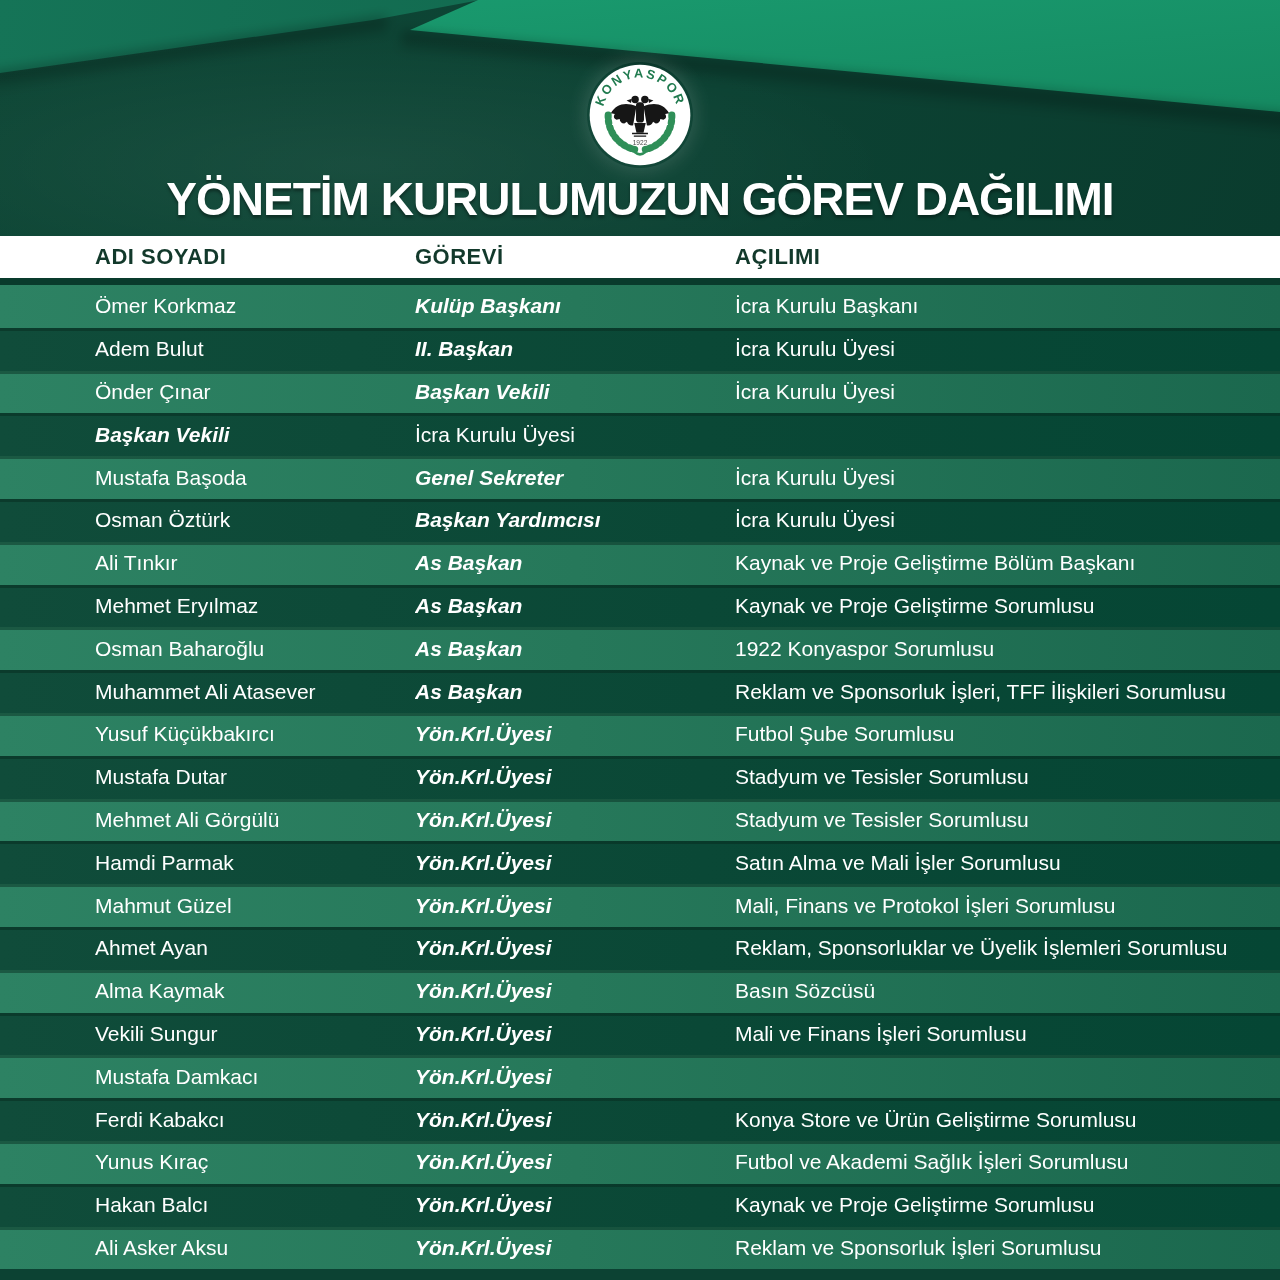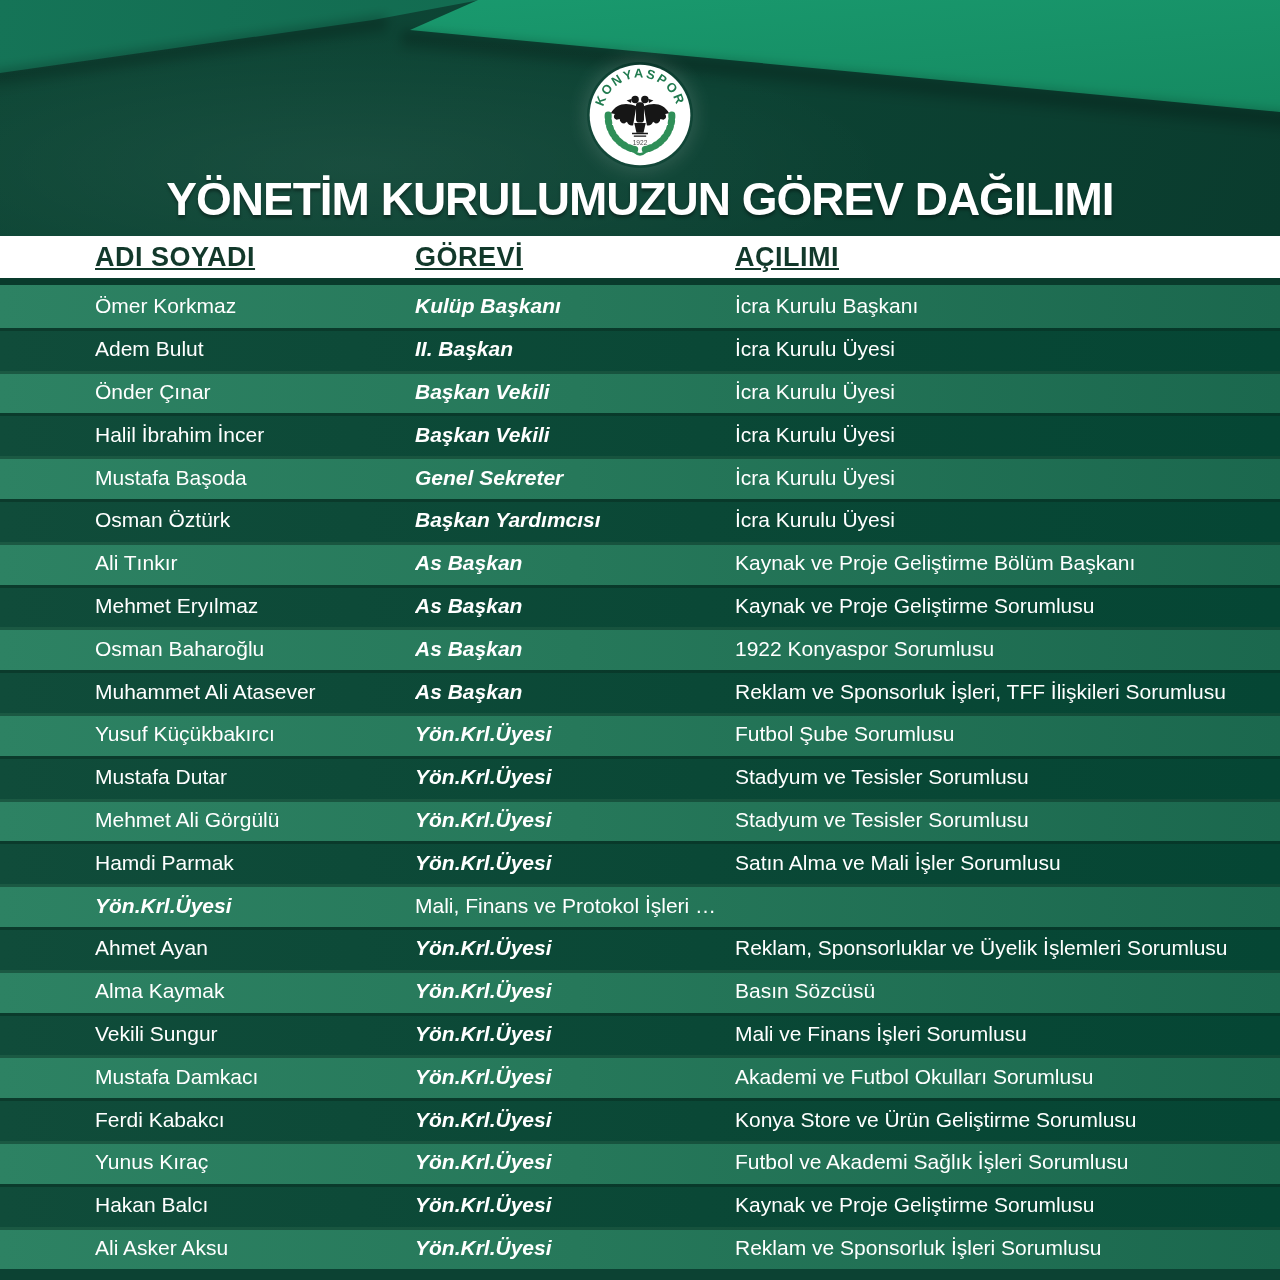--- a/index.html
+++ b/index.html
@@ -29,21 +29,21 @@
   .crest{position:absolute;left:50%;top:62px;transform:translateX(-50%);
         width:106px;height:106px;border-radius:50%;
         box-shadow:0 0 22px rgba(255,255,255,.18);}
   .page-title{position:absolute;left:0;right:0;top:172px;text-align:center;
         color:#ffffff;font-size:46px;font-weight:bold;letter-spacing:-1px;
         text-shadow:0 3px 3px rgba(0,0,0,.35);white-space:nowrap;}
   
   .cols{display:grid;grid-template-columns:320px 320px 1fr;align-items:center;
         padding-left:95px;box-sizing:border-box;}
   .thead{width:1280px;height:42px;background:#ffffff;color:#12392b;
-        font-weight:bold;font-size:27px;letter-spacing:.5px;text-decoration:underline;}
+        font-weight:bold;font-size:22px;letter-spacing:.5px;}
   .tbody{width:1280px;border-top:7px solid #093b2c;}
   .row{width:1280px;height:42.8px;color:#ffffff;font-size:21px;}
   .row + .row{box-shadow:inset 0 3px 0 rgba(6,40,29,.45);}
   .row.light{background:linear-gradient(90deg,#2d8263 0%,#26785a 45%,#1b684e 100%);}
   .row.dark{background:linear-gradient(90deg,#104c3a 0%,#0a4836 55%,#054634 100%);}
   .cell-role{font-weight:bold;font-style:italic;}
   .cell{white-space:nowrap;overflow:hidden;text-overflow:ellipsis;padding-right:12px;}
 </style>
 </head>
 <body style="--bg-base: #0c4233; --row-light: #26785a; --row-dark: #0a4836; --wedge-bright: #1a9c70; --band-medium: #157457; --header-strip: #ffffff; --header-text: #12392b; --crest-green: #1f7a4e; --text-white: #ffffff;">
@@ -103,21 +103,20 @@
       <span class="cell">Adem Bulut</span>
       <span class="cell cell-role">II. Başkan</span>
       <span class="cell">İcra Kurulu Üyesi</span>
     </div>
     <div class="row cols light">
       <span class="cell">Önder Çınar</span>
       <span class="cell cell-role">Başkan Vekili</span>
       <span class="cell">İcra Kurulu Üyesi</span>
     </div>
     <div class="row cols dark">
-      <span class="cell">Halil İbrahim İncer</span>
       <span class="cell cell-role">Başkan Vekili</span>
       <span class="cell">İcra Kurulu Üyesi</span>
     </div>
     <div class="row cols light">
       <span class="cell">Mustafa Başoda</span>
       <span class="cell cell-role">Genel Sekreter</span>
       <span class="cell">İcra Kurulu Üyesi</span>
     </div>
     <div class="row cols dark">
       <span class="cell">Osman Öztürk</span>
@@ -158,20 +157,21 @@
       <span class="cell">Mehmet Ali Görgülü</span>
       <span class="cell cell-role">Yön.Krl.Üyesi</span>
       <span class="cell">Stadyum ve Tesisler Sorumlusu</span>
     </div>
     <div class="row cols dark">
       <span class="cell">Hamdi Parmak</span>
       <span class="cell cell-role">Yön.Krl.Üyesi</span>
       <span class="cell">Satın Alma ve Mali İşler Sorumlusu</span>
     </div>
     <div class="row cols light">
+      <span class="cell">Mahmut Güzel</span>
       <span class="cell cell-role">Yön.Krl.Üyesi</span>
       <span class="cell">Mali, Finans ve Protokol İşleri Sorumlusu</span>
     </div>
     <div class="row cols dark">
       <span class="cell">Ahmet Ayan</span>
       <span class="cell cell-role">Yön.Krl.Üyesi</span>
       <span class="cell">Reklam, Sponsorluklar ve Üyelik İşlemleri Sorumlusu</span>
     </div>
     <div class="row cols light">
       <span class="cell">Alma Kaymak</span>
@@ -179,21 +179,20 @@
       <span class="cell">Basın Sözcüsü</span>
     </div>
     <div class="row cols dark">
       <span class="cell">Vekili Sungur</span>
       <span class="cell cell-role">Yön.Krl.Üyesi</span>
       <span class="cell">Mali ve Finans İşleri Sorumlusu</span>
     </div>
     <div class="row cols light">
       <span class="cell">Mustafa Damkacı</span>
       <span class="cell cell-role">Yön.Krl.Üyesi</span>
-      <span class="cell">Akademi ve Futbol Okulları Sorumlusu</span>
     </div>
     <div class="row cols dark">
       <span class="cell">Ferdi Kabakcı</span>
       <span class="cell cell-role">Yön.Krl.Üyesi</span>
       <span class="cell">Konya Store ve Ürün Geliştirme Sorumlusu</span>
     </div>
     <div class="row cols light">
       <span class="cell">Yunus Kıraç</span>
       <span class="cell cell-role">Yön.Krl.Üyesi</span>
       <span class="cell">Futbol ve Akademi Sağlık İşleri Sorumlusu</span>

